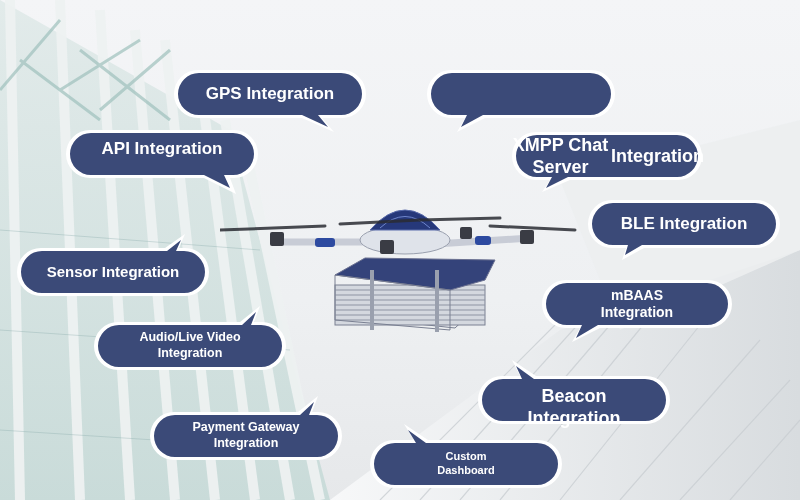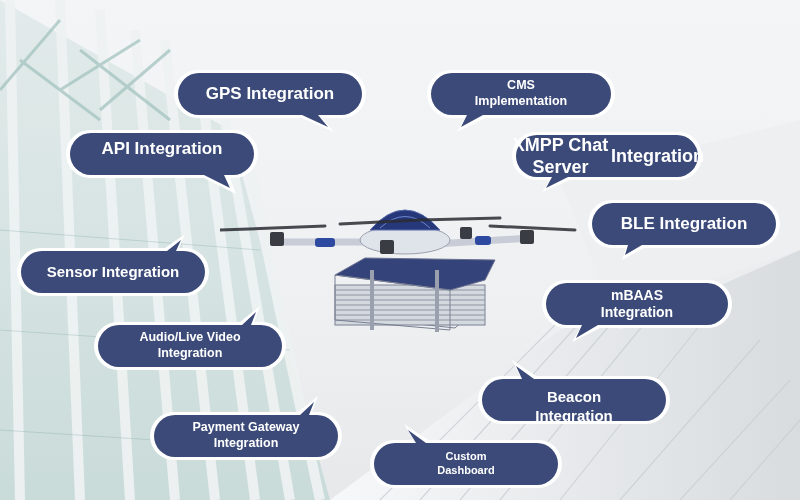--- a/index.html
+++ b/index.html
@@ -123,24 +123,20 @@
       <path d="M27,5 H169 A21,21 0 0 1 169,47 H146 L156,59 L130,47 H27 A21,21 0 0 1 27,5 Z" fill="#3b4a78"></path>
     </svg>
     <div class="txt" style="left:0;top:5px;width:196px;height:42px;font-size:17px;">GPS Integration</div>
   </div>
 
   <div class="bubble" style="left:425px;top:68px;width:192px;height:66px;">
     <svg width="192" height="66">
       <path d="M26,2 H166 A24,24 0 0 1 166,50 H60 L32,64 L40,50 H26 A24,24 0 0 1 26,2 Z" fill="#ffffff"></path>
       <path d="M27,5 H165 A21,21 0 0 1 165,47 H58 L36,59 L42,47 H27 A21,21 0 0 1 27,5 Z" fill="#3b4a78"></path>
     </svg>
-    <div class="txt" style="left:0;top:6px;width:192px;height:40px;font-size:12.5px;flex-direction:column;">
-      <span>CMS</span>
-      <span>Implementation</span>
-    </div>
   </div>
 
   <div class="bubble" style="left:64px;top:128px;width:196px;height:66px;">
     <svg width="196" height="66">
       <path d="M26,2 H170 A24,24 0 0 1 170,50 H166 L172,66 L140,50 H26 A24,24 0 0 1 26,2 Z" fill="#ffffff"></path>
       <path d="M27,5 H169 A21,21 0 0 1 169,47 H160 L166,60 L140,47 H27 A21,21 0 0 1 27,5 Z" fill="#3b4a78"></path>
     </svg>
     <div class="txt" style="left:0;top:5px;width:196px;height:32px;font-size:17px;">API Integration</div>
   </div>
 
@@ -191,21 +187,21 @@
       <span>Audio/Live Video</span>
       <span>Integration</span>
     </div>
   </div>
 
   <div class="bubble" style="left:476px;top:358px;width:196px;height:68px;">
     <svg width="196" height="68">
       <path d="M26,18 H60 L36,2 L44,18 H170 A24,24 0 0 1 170,66 H26 A24,24 0 0 1 26,18 Z" fill="#ffffff"></path>
       <path d="M27,21 H58 L40,8 L46,21 H169 A21,21 0 0 1 169,63 H27 A21,21 0 0 1 27,21 Z" fill="#3b4a78"></path>
     </svg>
-    <div class="txt" style="left:0;top:21px;width:196px;height:56px;font-size:15px;flex-direction:column;">
+    <div class="txt" style="left:0;top:21px;width:196px;height:56px;font-size:18px;flex-direction:column;">
       <span>Beacon</span>
       <span>Integration</span>
     </div>
   </div>
 
   <div class="bubble" style="left:148px;top:396px;width:196px;height:66px;">
     <svg width="196" height="66">
       <path d="M26,16 H150 L170,0 L164,16 H170 A24,24 0 0 1 170,64 H26 A24,24 0 0 1 26,16 Z" fill="#ffffff"></path>
       <path d="M27,19 H152 L166,6 L161,19 H169 A21,21 0 0 1 169,61 H27 A21,21 0 0 1 27,19 Z" fill="#3b4a78"></path>
     </svg>

